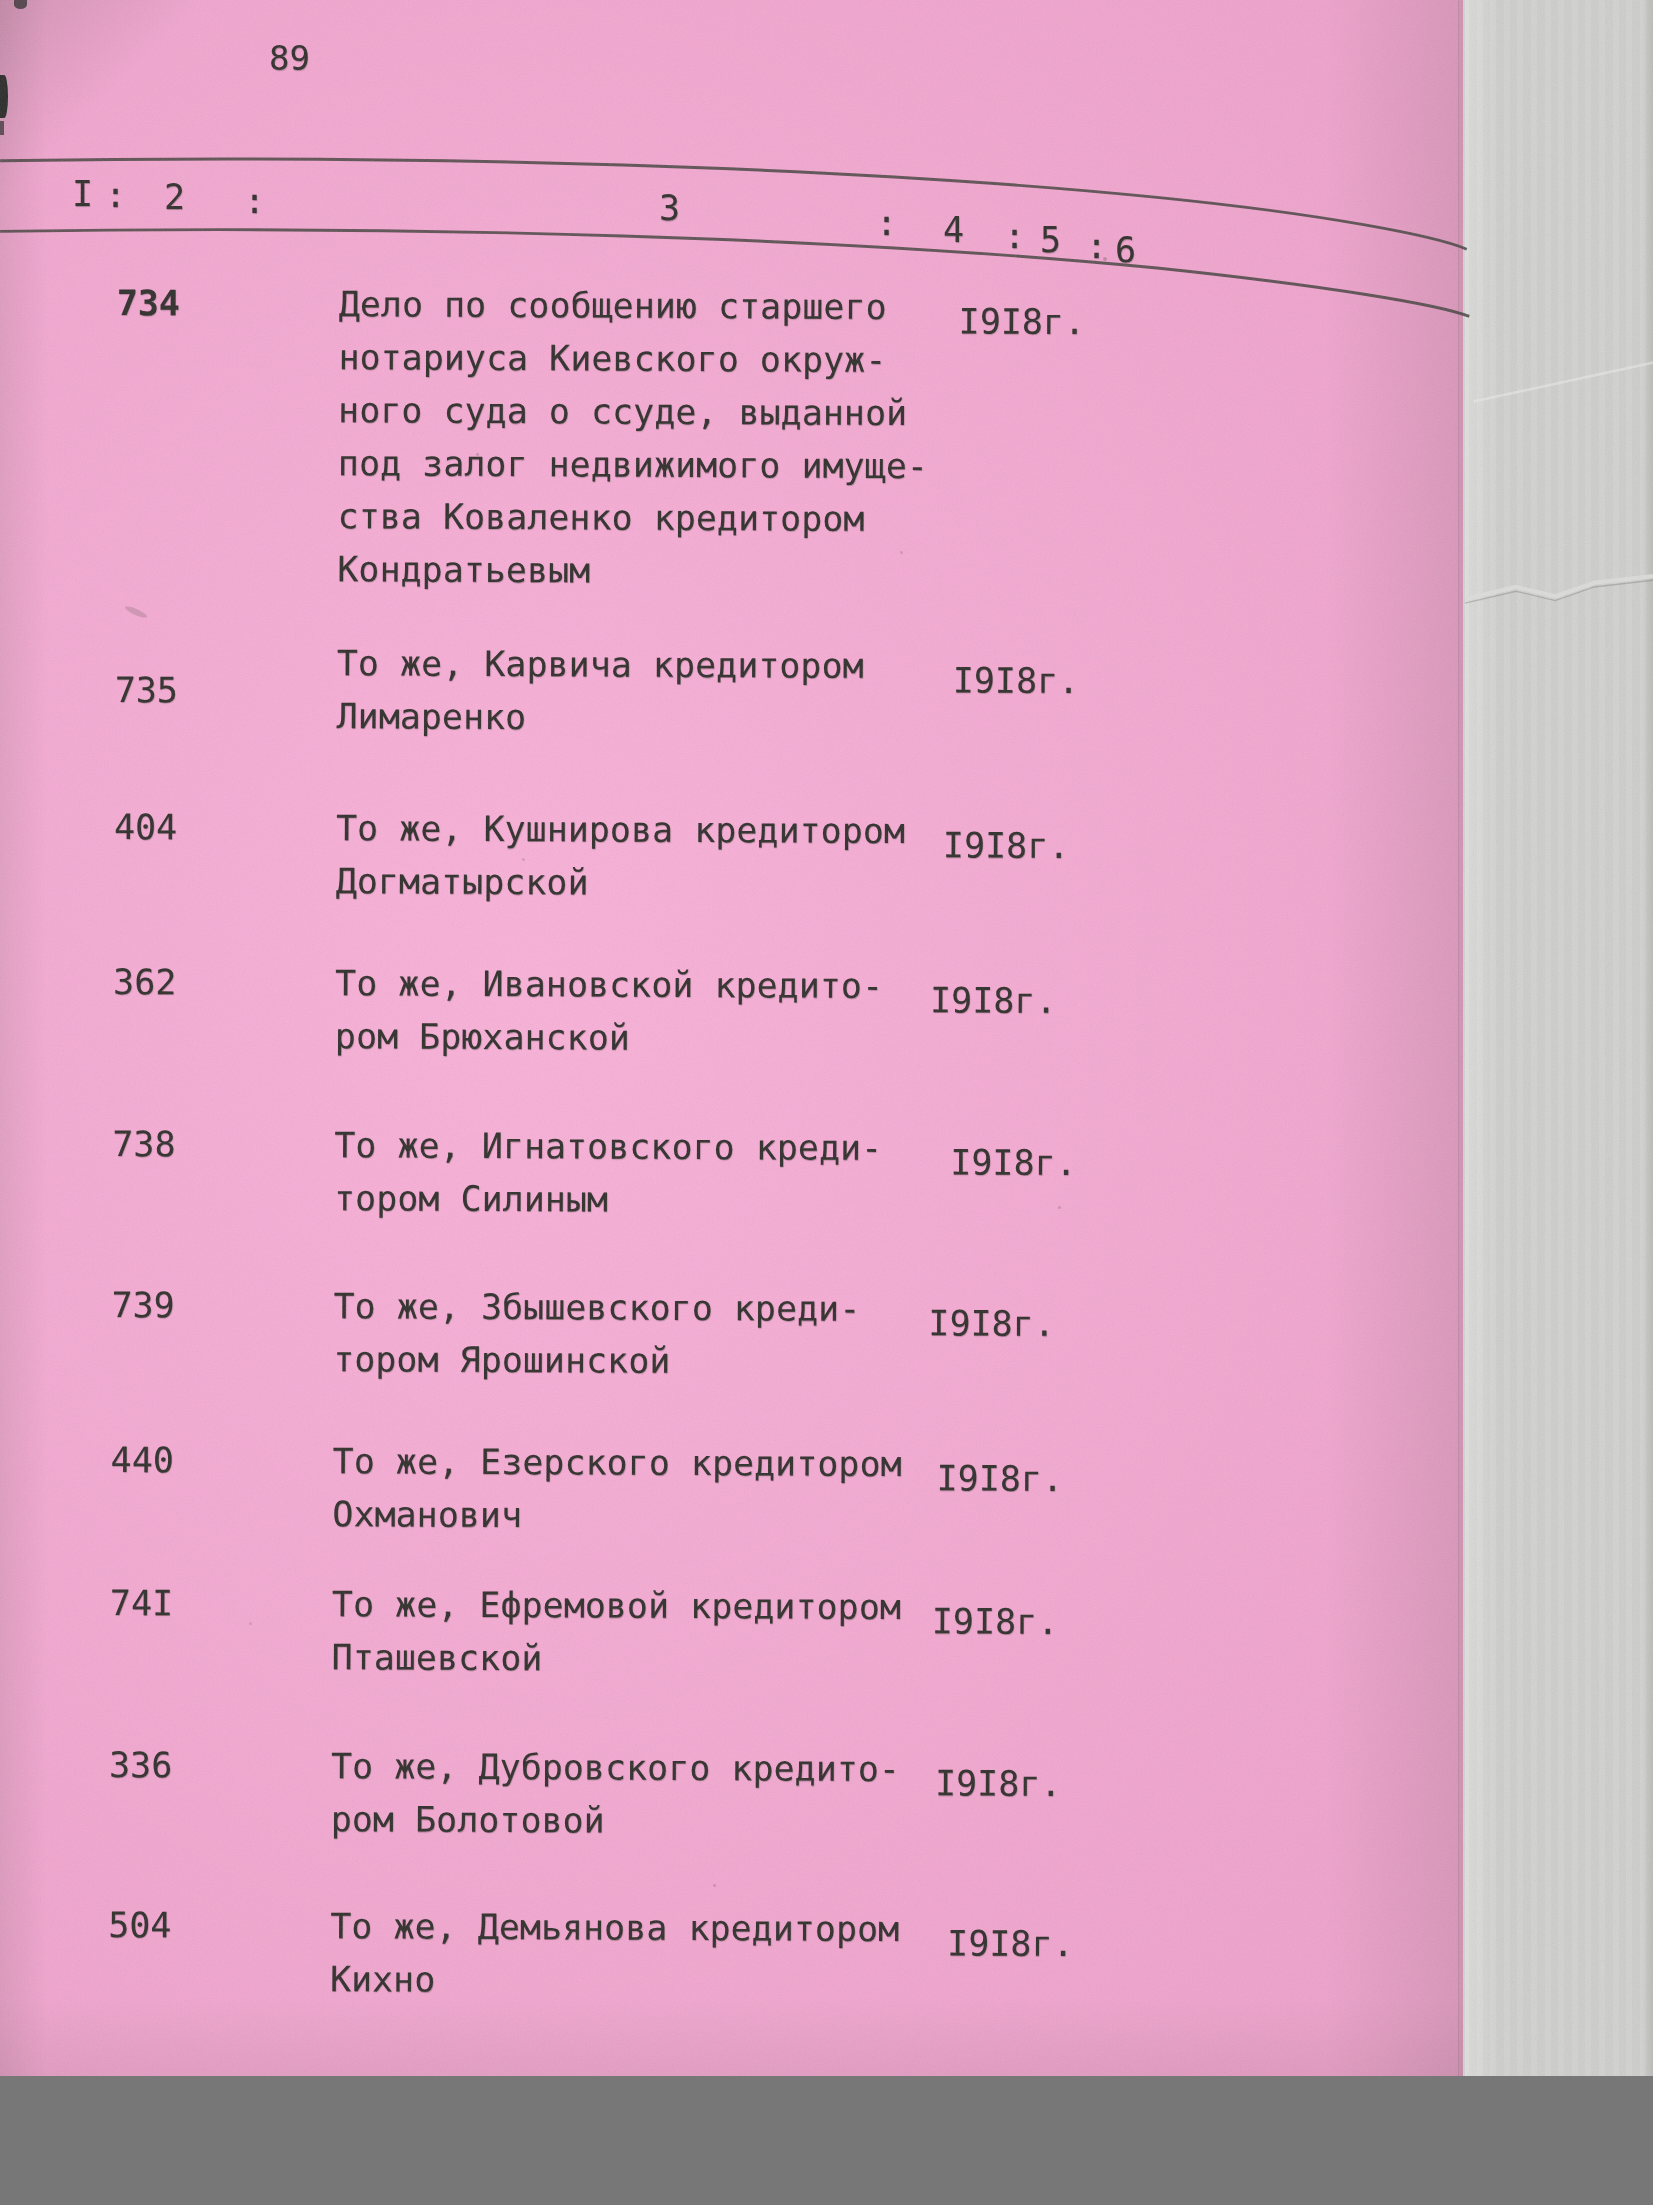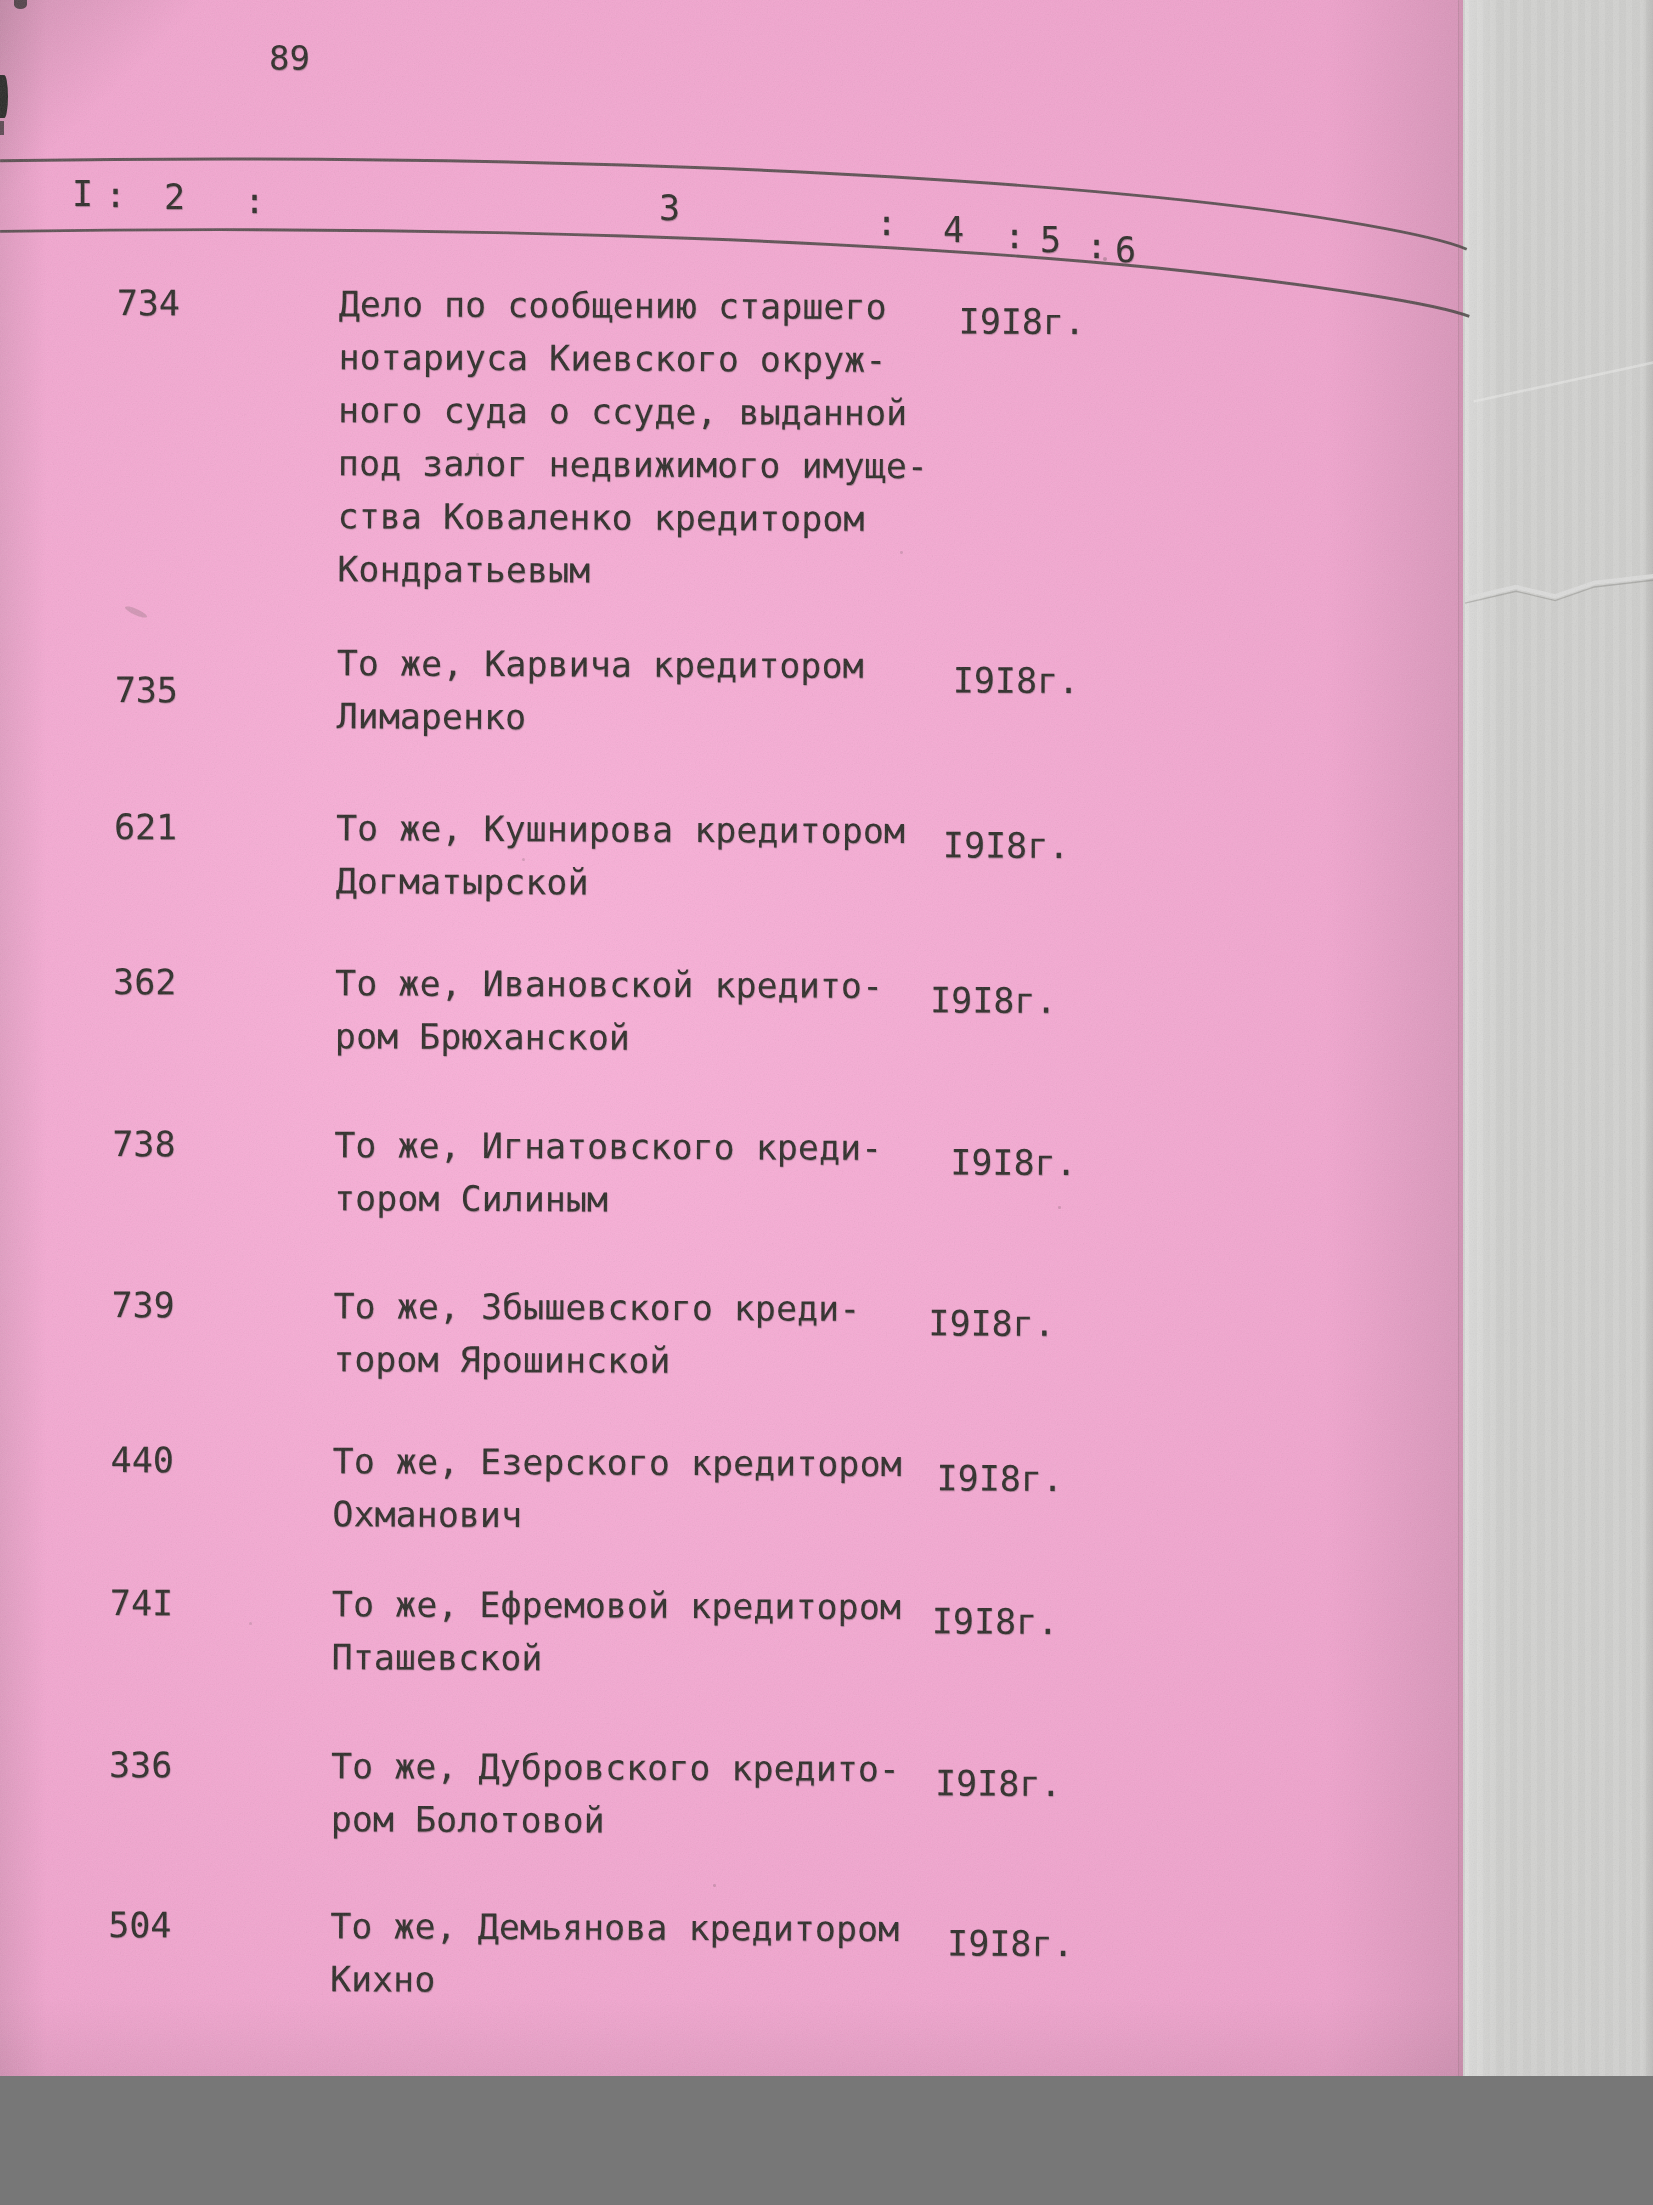--- a/index.html
+++ b/index.html
@@ -79,31 +79,31 @@
       <span class="t" style="left: 876px; top: 197px;">:</span>
       <span class="t" style="left: 943px; top: 204px;">4</span>
       <span class="t" style="left: 1004px; top: 210px;">:</span>
       <span class="t" style="left: 1040px; top: 214px;">5</span>
       <span class="t" style="left: 1086px; top: 220px;">:</span>
       <span class="t" style="left: 1115px; top: 224px;">6</span>
     </div>
 
   <div id="table-body" style="position:absolute;inset:0;transform:rotate(0.3deg);transform-origin:1446px 255px;">
       <div class="row" style="position: absolute; left: 0px; width: 100%; top: 291px;">
-    <span class="t num" style="left:117px;top:-6.8px;">734</span>
+    <span class="t num" style="left:117px;top:-6.8px;font-weight:bold;">734</span>
     <div class="t desc" style="left:339px;top:-6.8px;"><div>Дело по сообщению старшего</div><div>нотариуса Киевского окруж-</div><div>ного суда о ссуде, выданной</div><div>под залог недвижимого имуще-</div><div>ства Коваленко кредитором</div><div>Кондратьевым</div></div>
     <span class="t year" style="top: 6.8px; left: 959px;">I9I8г.</span>
   </div>
       <div class="row" style="position: absolute; left: 0px; width: 100%; top: 650px;">
     <span class="t num" style="left:117px;top:-6.8px;margin-top:28px;">735</span>
     <div class="t desc" style="left:339px;top:-6.8px;"><div>То же, Карвича кредитором</div><div>Лимаренко</div></div>
     <span class="t year" style="top: 6.8px; left: 955px;">I9I8г.</span>
   </div>
       <div class="row" style="position: absolute; left: 0px; width: 100%; top: 815px;">
-    <span class="t num" style="left:117px;top:-6.8px;">621</span>
+    <span class="t num" style="left:117px;top:-6.8px;">404</span>
     <div class="t desc" style="left:339px;top:-6.8px;"><div>То же, Кушнирова кредитором</div><div>Догматырской</div></div>
     <span class="t year" style="top: 6.8px; left: 946px;">I9I8г.</span>
   </div>
       <div class="row" style="position: absolute; left: 0px; width: 100%; top: 970px;">
     <span class="t num" style="left:117px;top:-6.8px;">362</span>
     <div class="t desc" style="left:339px;top:-6.8px;"><div>То же, Ивановской кредито-</div><div>ром Брюханской</div></div>
     <span class="t year" style="top: 6.8px; left: 934px;">I9I8г.</span>
   </div>
       <div class="row" style="position: absolute; left: 0px; width: 100%; top: 1132px;">
     <span class="t num" style="left:117px;top:-6.8px;">738</span>

